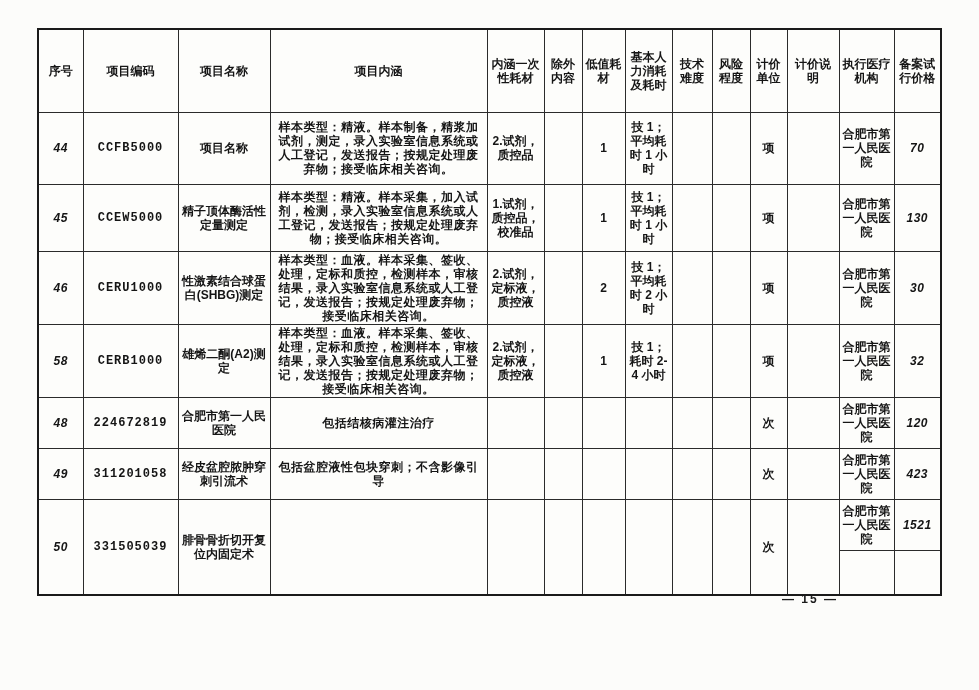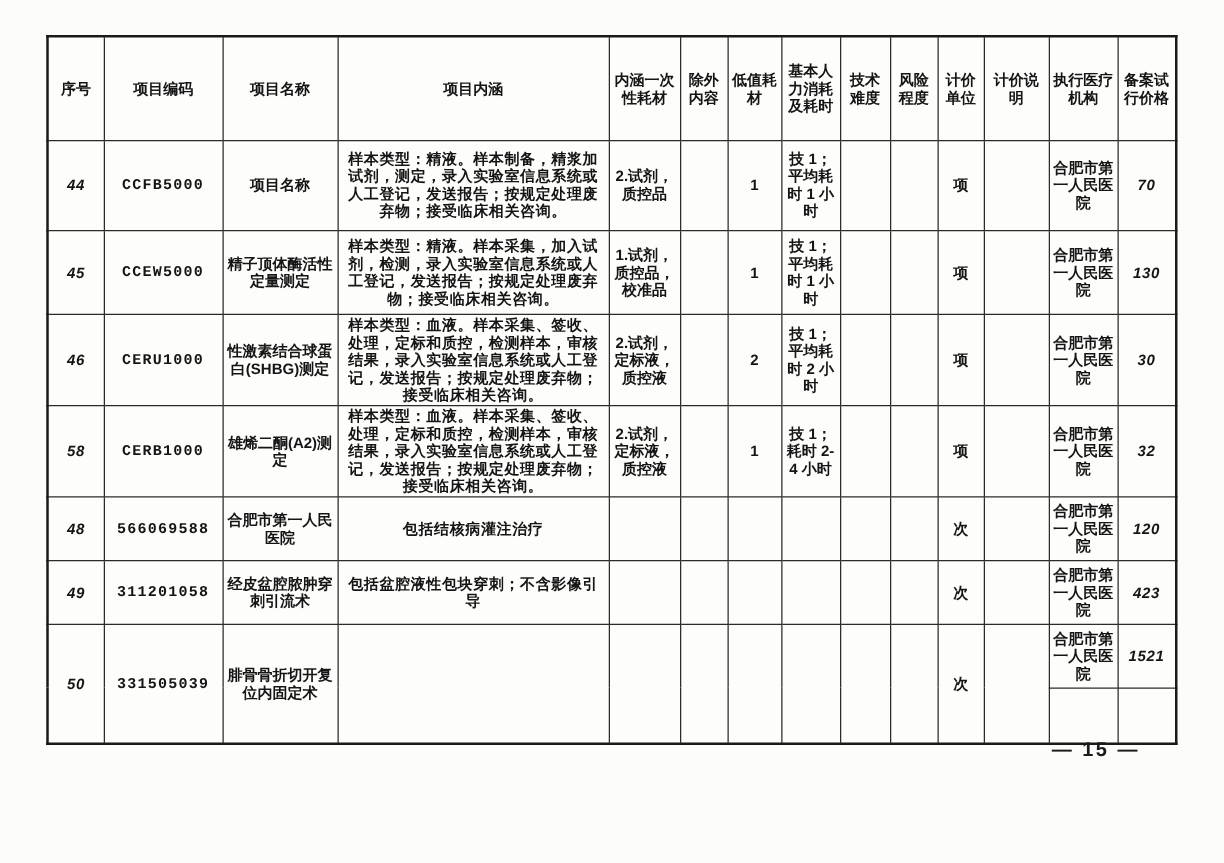--- a/index.html
+++ b/index.html
@@ -52,22 +52,22 @@
   tr.r46  { height: 72px; }
   tr.r47  { height: 70px; }
   tr.r48  { height: 51px; }
   tr.r49  { height: 51px; }
   tr.r50a { height: 51px; }
   tr.r50b { height: 45px; }
   .pageno {
     position: absolute;
     left: 782px; top: 592px;
     width: 130px;
-    text-align: right;
-    font-size: 16px;
+    text-align: left;
+    font-size: 12px;
     font-weight: bold;
     color: #1b1b1b;
     letter-spacing: 2px;
   }
 </style>
 </head>
 <body>
 
 <div class="page">
   <table class="grid">
@@ -169,21 +169,21 @@
       <td></td>
       <td></td>
       <td>项</td>
       <td></td>
       <td class="c-inst">合肥市第一人民医院</td>
       <td class="c-price">32</td>
     </tr>
 
     <tr class="r48">
       <td class="c-seq">48</td>
-      <td class="c-code">566069588</td>
+      <td class="c-code">224672819</td>
       <td class="c-name">合肥市第一人民医院</td>
       <td class="c-content">包括结核病灌注治疗</td>
       <td></td>
       <td></td>
       <td></td>
       <td></td>
       <td></td>
       <td></td>
       <td>次</td>
       <td></td>

